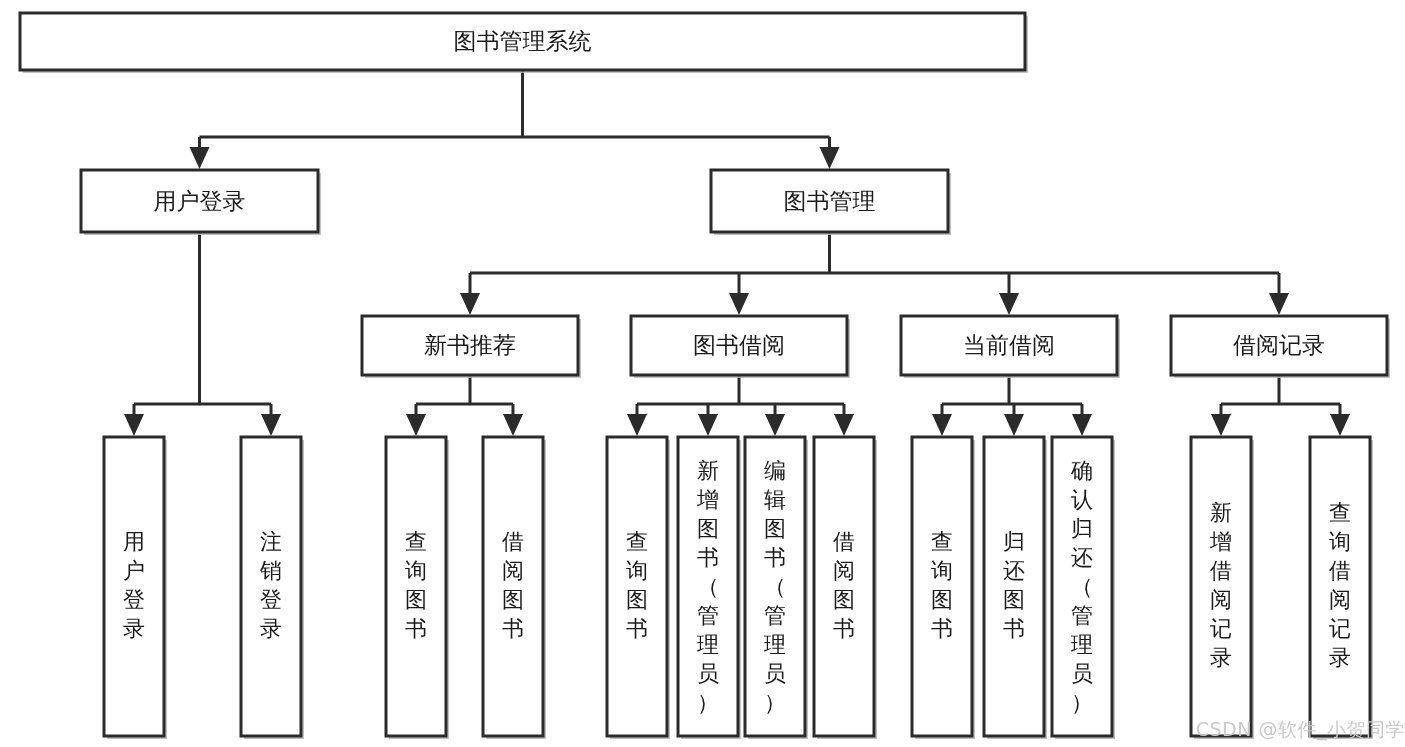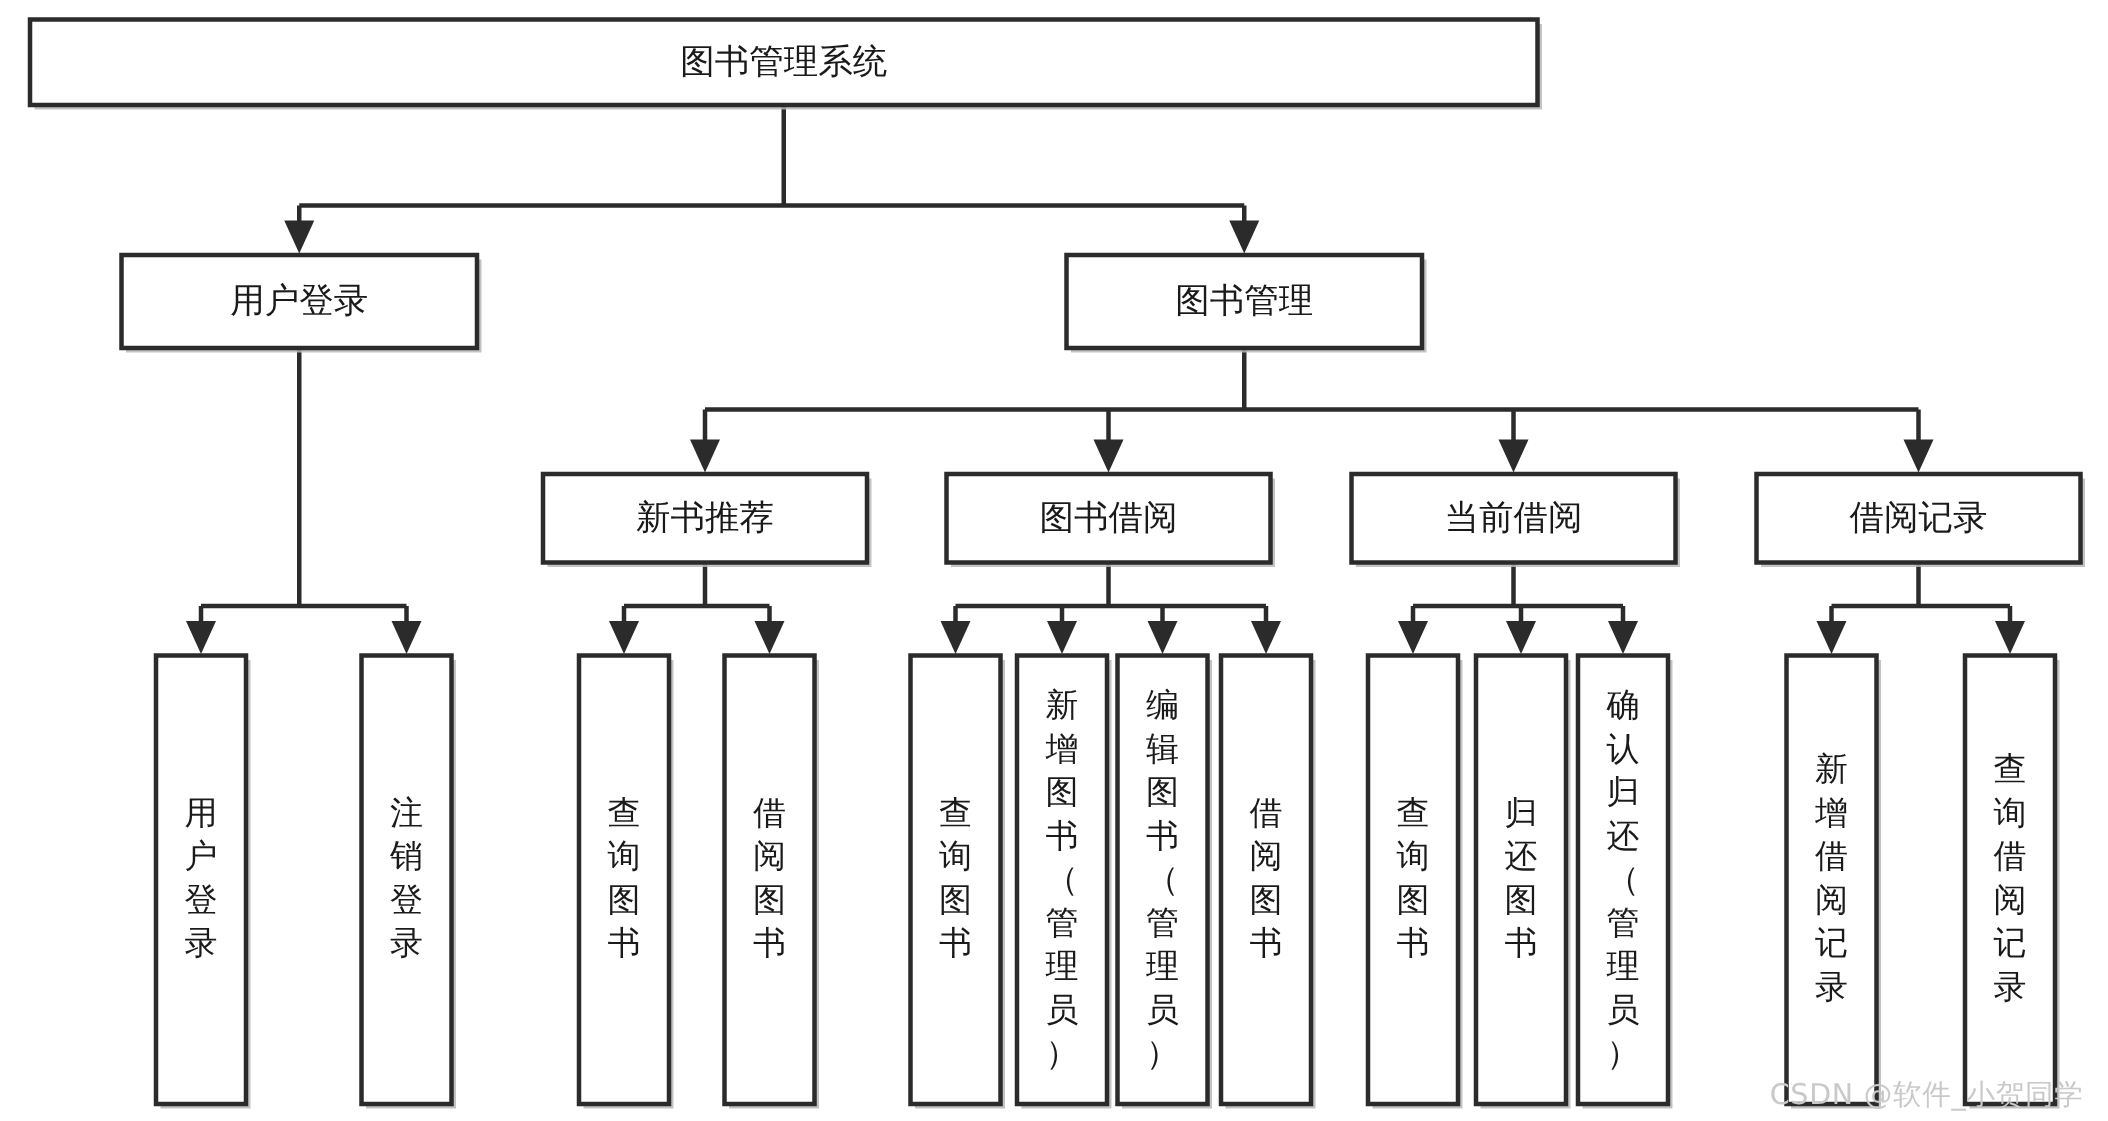--- a/index.html
+++ b/index.html
@@ -50,21 +50,21 @@
     font-family: "DejaVu Sans", "Liberation Sans", sans-serif;
     font-size: 23px;
     text-anchor: middle;
     dominant-baseline: middle;
   }
   text.node-label.vertical {
     font-size: 22px;
   }
   .watermark {
     position: absolute;
-    right: 16px;
+    right: 0;
     bottom: 4px;
     color: #c9c9c9;
     font-size: 19px;
     font-family: "DejaVu Sans", "Liberation Sans", sans-serif;
     letter-spacing: 0.5px;
     white-space: nowrap;
     user-select: none;
     margin-left: 14px;
   }
 </style>

